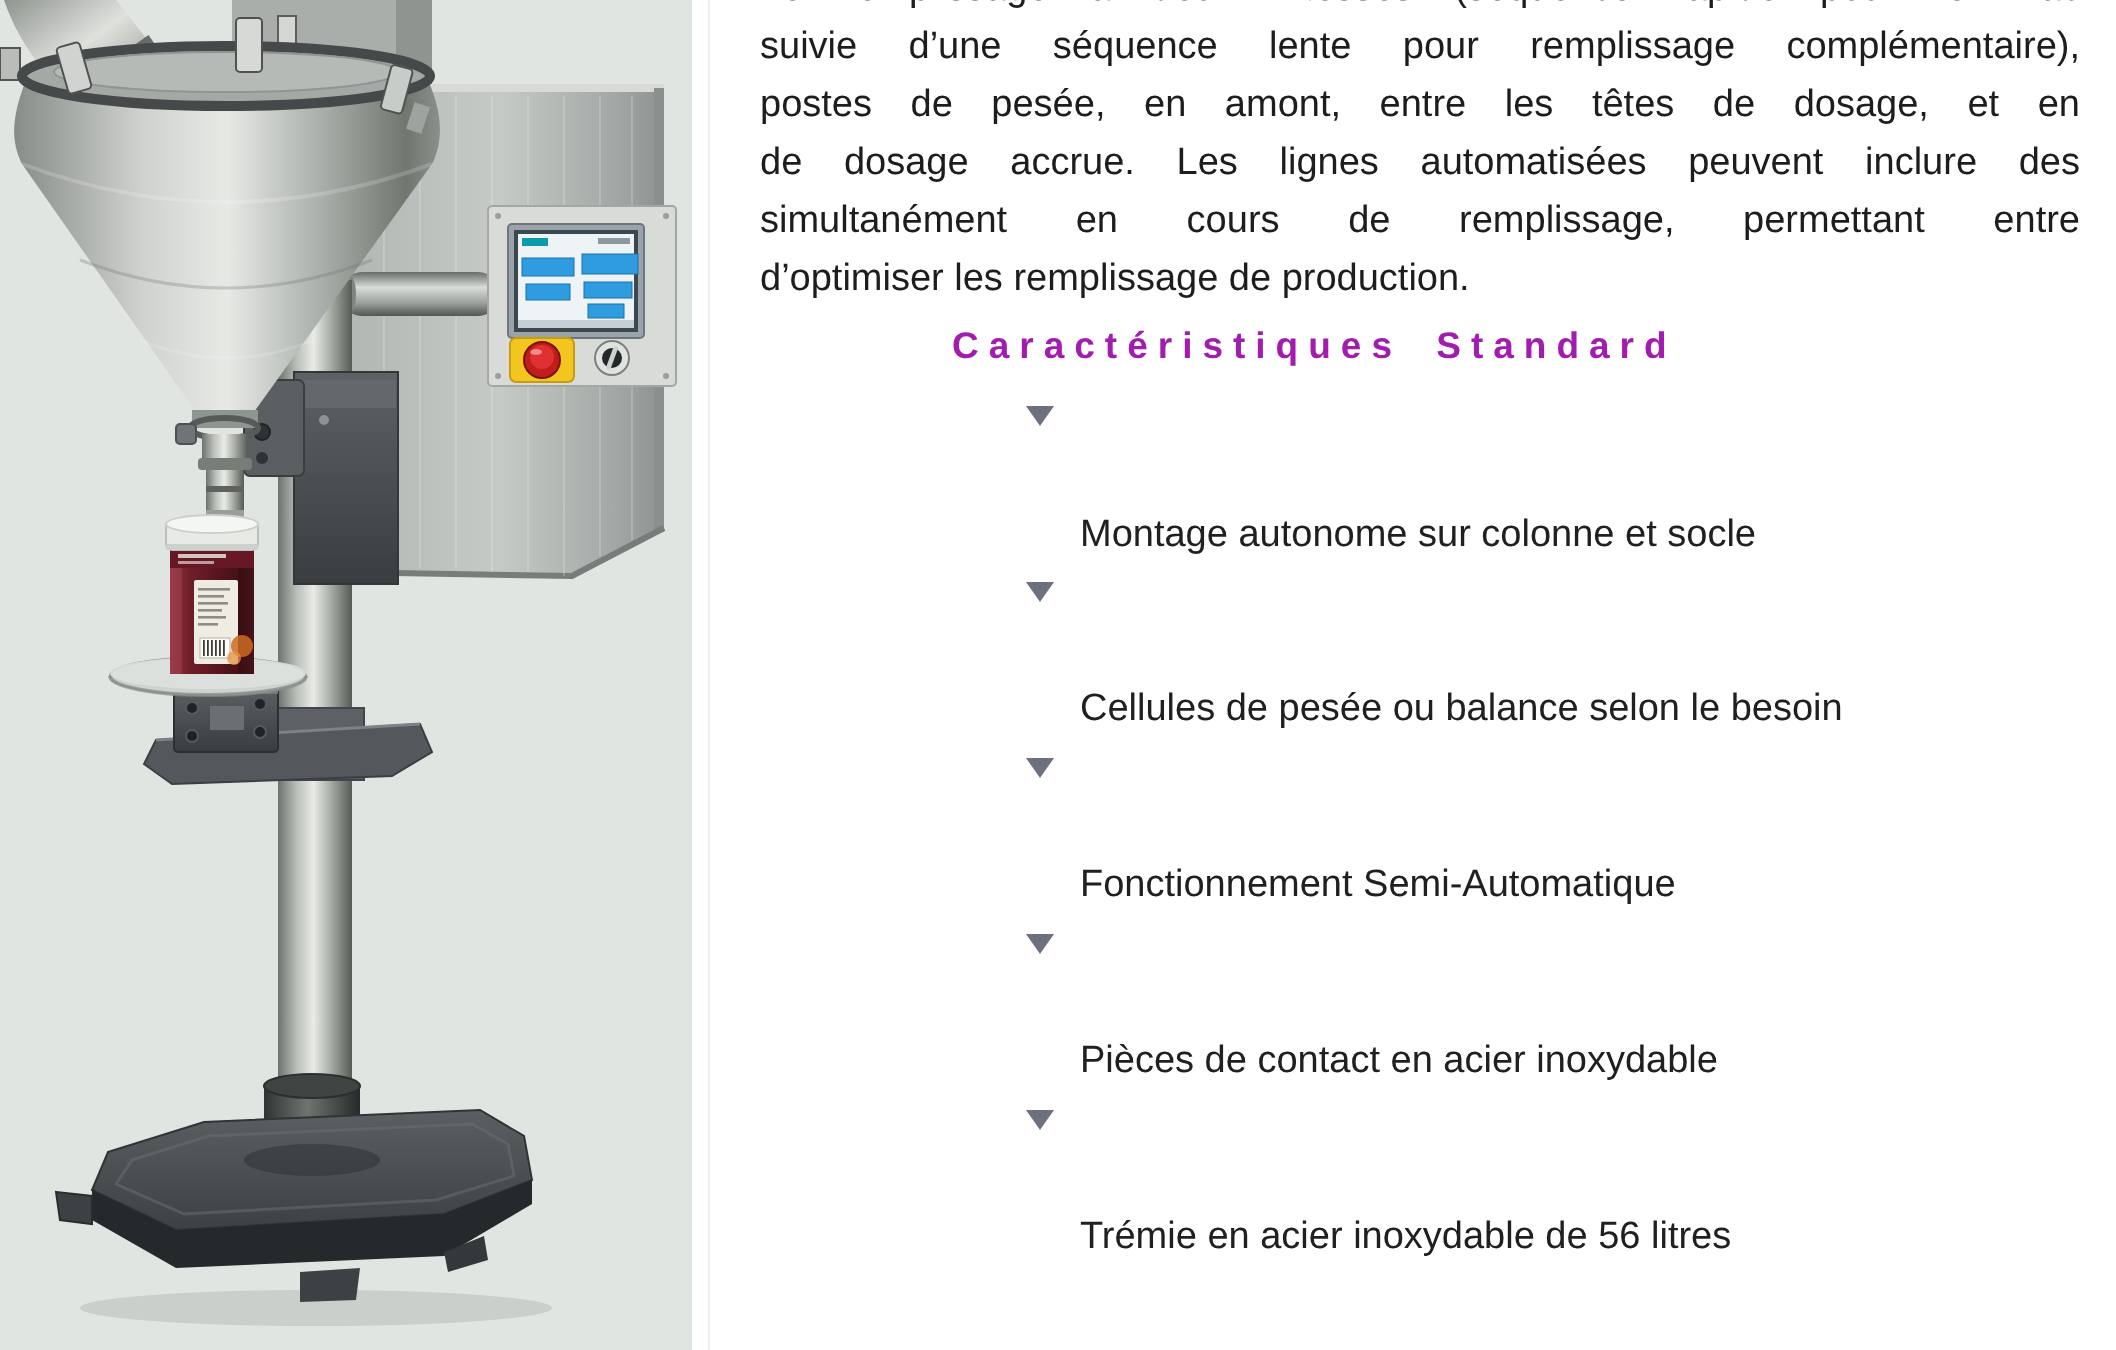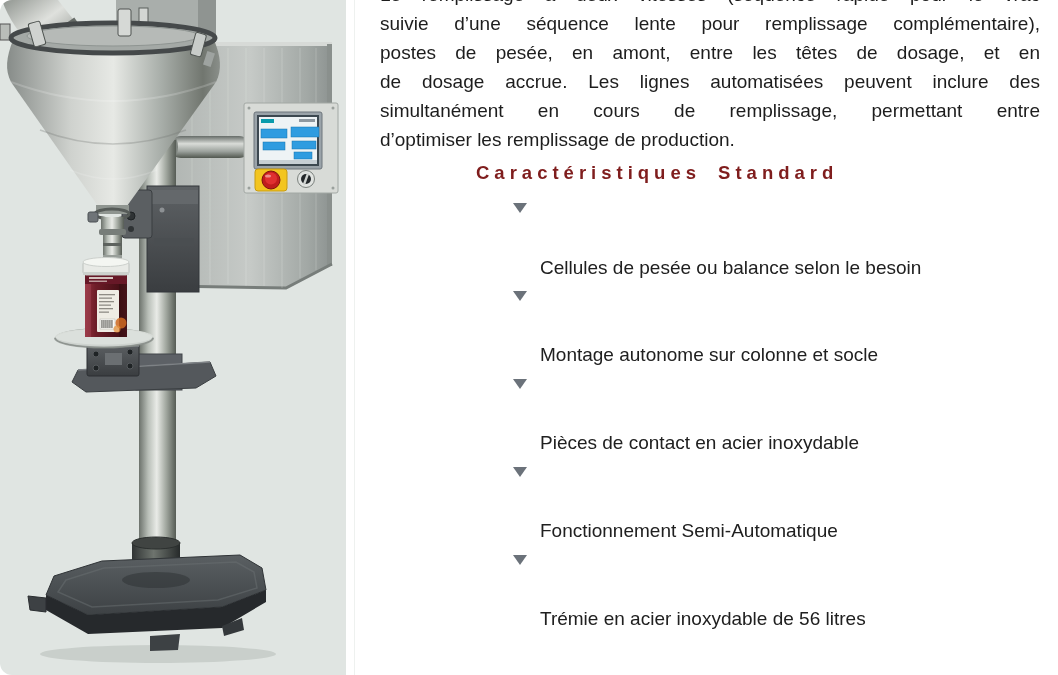--- a/index.html
+++ b/index.html
@@ -4,21 +4,20 @@
 <style>
   html, body { margin: 0; padding: 0; background: #ffffff; }
   .page {
     position: relative;
     width: 1058px;
     height: 675px;
     overflow: hidden;
     background: #ffffff;
     font-family: "Liberation Sans", sans-serif;
     color: #202020;
-    border-radius: 12px;
   }
 
   
   .photo {
     position: absolute;
     left: 0; top: 0;
     width: 346px; height: 675px;
     margin: 0;
   }
   .photo svg { display: block; }
@@ -46,21 +45,21 @@
   }
   .intro-line.natural { text-align-last: left; white-space: normal; }
 
   .section-title {
     margin: 7px 0 0 96px;
     font-size: 18.5px;
     font-weight: bold;
     letter-spacing: 5px;
     word-spacing: 7px;
     line-height: 24px;
-    color: #7f1d1d;
+    color: #a21caf;
   }
   .features {
     list-style: none;
     margin: 9px 0 0 132px;
     padding: 0;
     font-size: 19px;
     color: #202020;
   }
   .features li {
     position: relative;
@@ -332,36 +331,36 @@
 
         <div class="intro-line natural">d’optimiser   les   remplissage de production.</div>
       </div>
 
     <h2 class="section-title">Caractéristiques Standard</h2>
 
     <ul class="features">
 
         <li>
           <span class="bullet"></span>
+          <span>Montage autonome sur colonne et socle</span>
+        </li>
+
+        <li>
+          <span class="bullet"></span>
           <span>Cellules de pesée ou balance selon le besoin</span>
         </li>
 
         <li>
           <span class="bullet"></span>
-          <span>Montage autonome sur colonne et socle</span>
+          <span>Fonctionnement Semi-Automatique</span>
         </li>
 
         <li>
           <span class="bullet"></span>
           <span>Pièces de contact en acier inoxydable</span>
-        </li>
-
-        <li>
-          <span class="bullet"></span>
-          <span>Fonctionnement Semi-Automatique</span>
         </li>
 
         <li>
           <span class="bullet"></span>
           <span>Trémie en acier inoxydable de 56 litres</span>
         </li>
 
       </ul>
 
   </main>

